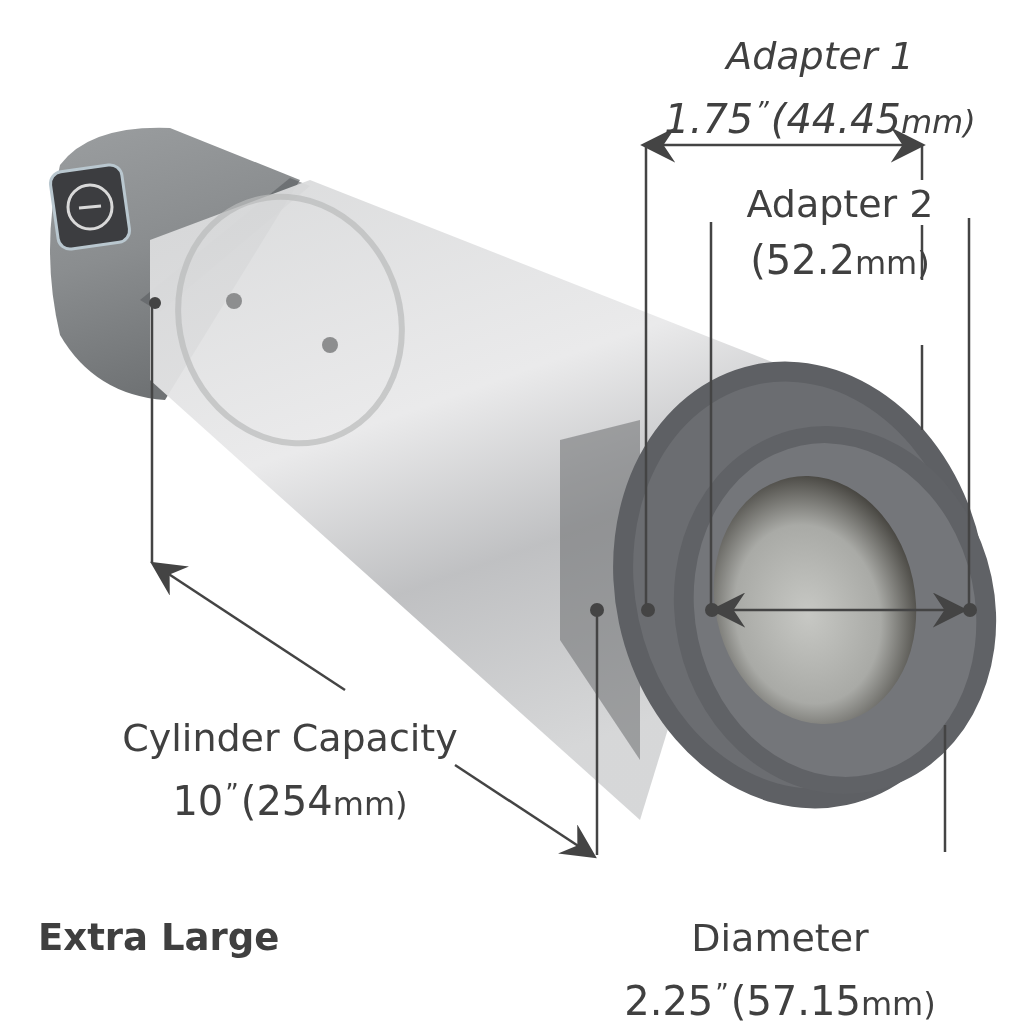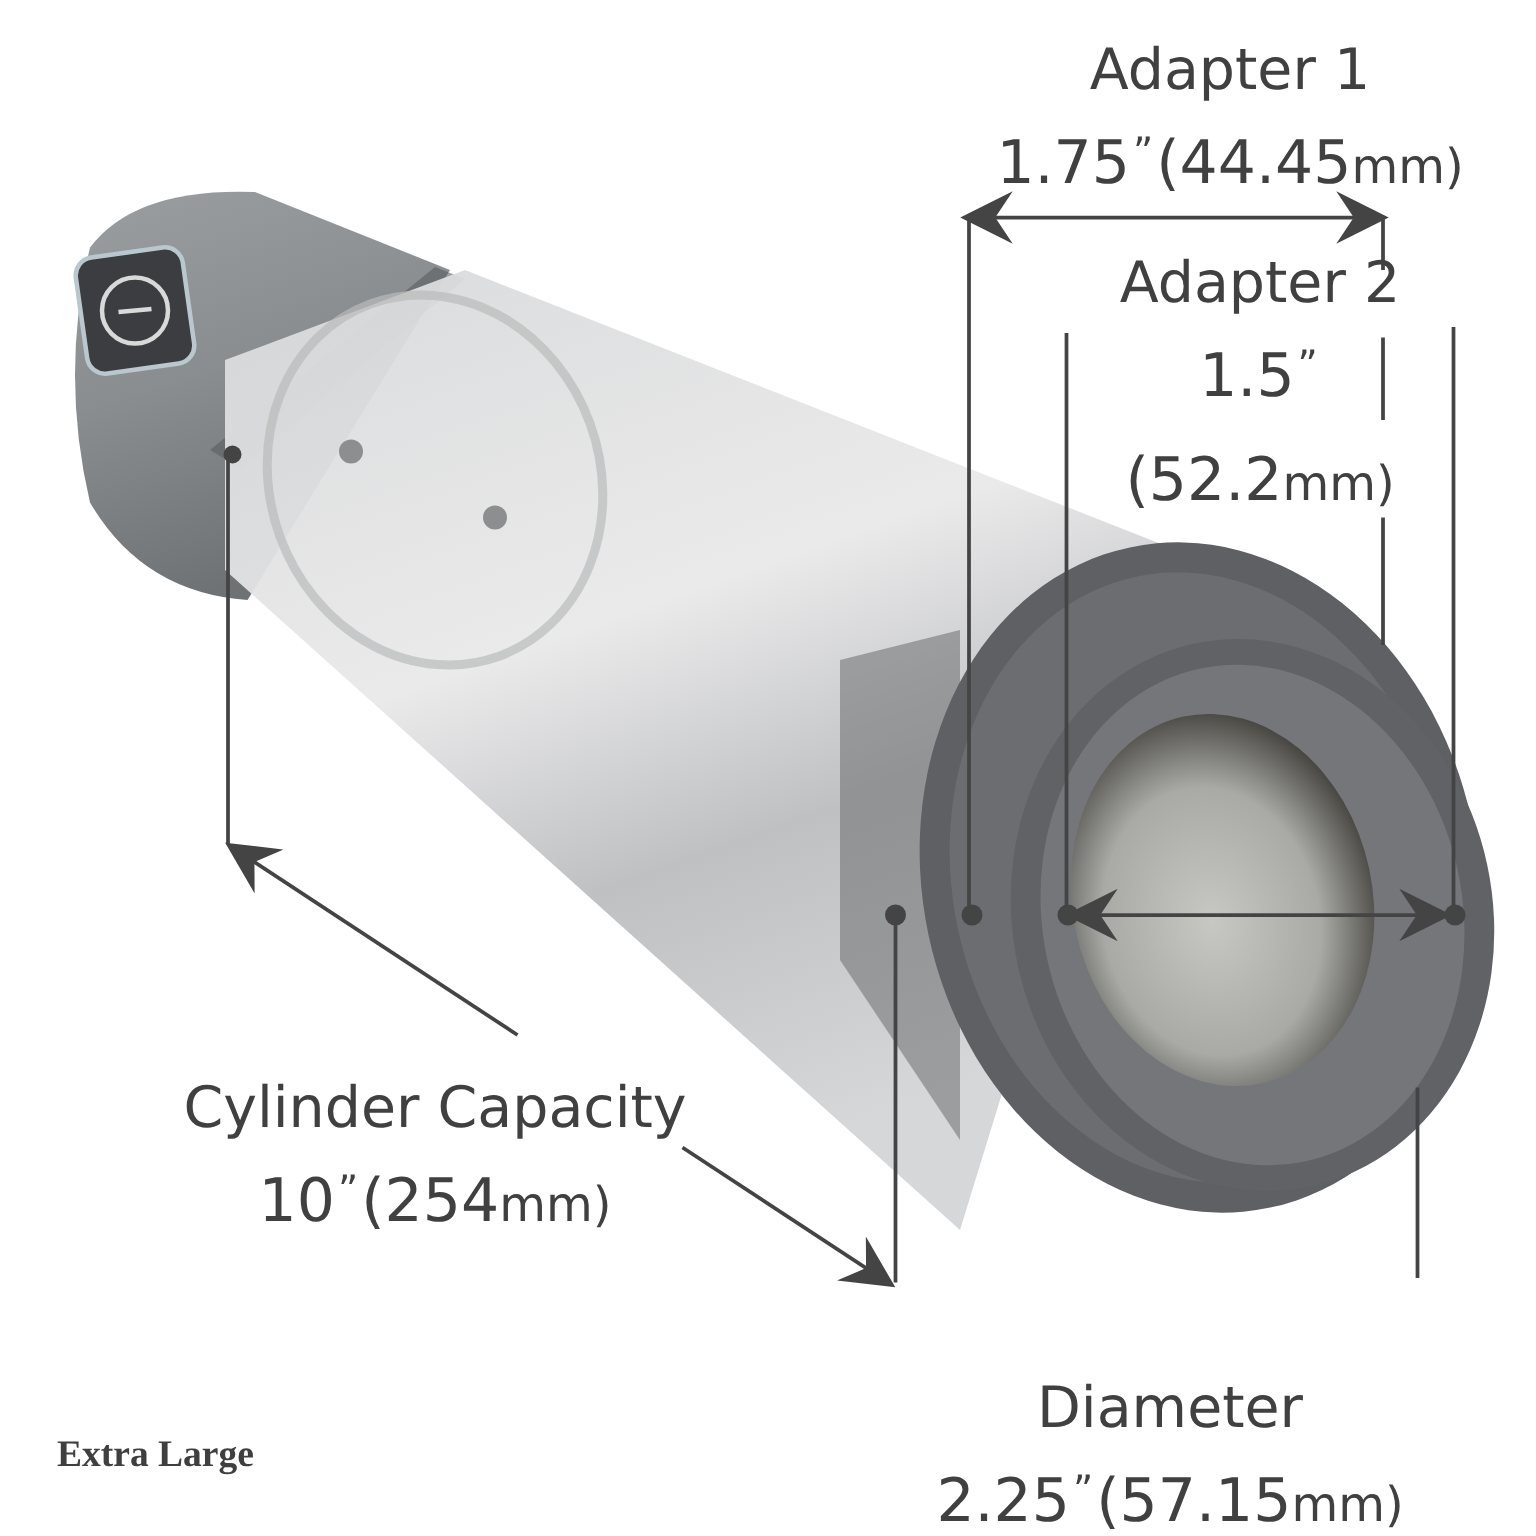--- a/index.html
+++ b/index.html
@@ -4,21 +4,21 @@
 <style>
   html, body { margin:0; padding:0; background:#ffffff; }
   body { width:1024px; height:1024px; position:relative; overflow:hidden;
          font-family:"DejaVu Sans","Liberation Sans",sans-serif; color:#3f3f3f; }
   #art { position:absolute; left:0; top:0; width:1024px; height:1024px; }
   .label { position:absolute; text-align:center; white-space:nowrap; color:#404040; }
   .title { font-size:38px; line-height:44px; }
   .value { font-size:40px; line-height:69px; }
   .value .unit { font-size:32px; }
   .value .inch { font-size:26px; vertical-align:12px; margin:0 2px; }
-  .size-tag { position:absolute; left:38px; top:956px; font-size:25px; font-weight:bold; color:#3f3f3f;font-family:Liberation Serif, serif; }
+  .size-tag { position:absolute; left:38px; top:916px; font-size:37px; font-weight:bold; color:#3f3f3f; }
 </style>
 </head>
 <body>
 
 <svg id="art" viewBox="0 0 1024 1024" xmlns="http://www.w3.org/2000/svg">
   <defs>
     <linearGradient id="tubeGrad" x1="0" y1="0" x2="0.35" y2="1">
       <stop offset="0" stop-color="#d8d9da"></stop>
       <stop offset="0.45" stop-color="#e9e9ea"></stop>
       <stop offset="0.7" stop-color="#bcbdbf"></stop>
@@ -91,32 +91,29 @@
   </g>
   <g fill="#444">
     <circle cx="597" cy="610" r="7"></circle>
     <circle cx="648" cy="610" r="7"></circle>
     <circle cx="712" cy="610" r="7"></circle>
     <circle cx="970" cy="610" r="7"></circle>
     <circle cx="155" cy="303" r="6"></circle>
   </g>
 </svg>
 
-<div class="label" style="left:630px; top:24px; width:380px;">
+<div class="label" style="left:630px; top:34px; width:380px;font-style:italic;">
   <div class="title">Adapter 1</div>
   <div class="value">
     <span>1.75</span><span class="inch">”</span><span>(44.45</span><span class="unit">mm)</span>
   </div>
 </div>
 
-<div class="label" style="left:720px; top:166px; width:240px; background:transparent;">
+<div class="label" style="left:720px; top:182px; width:240px; background:transparent;">
   <div class="title">Adapter 2</div>
-  <div class="value">
-    <span>1.5</span><span class="inch">”</span>
-  </div>
   <div class="value">
     <span>(52.2</span><span class="unit">mm)</span>
   </div>
 </div>
 
 <div class="label" style="left:80px; top:716px; width:420px;">
   <div class="title">Cylinder Capacity</div>
   <div class="value">
     <span>10</span><span class="inch">”</span><span>(254</span><span class="unit">mm)</span>
   </div>

